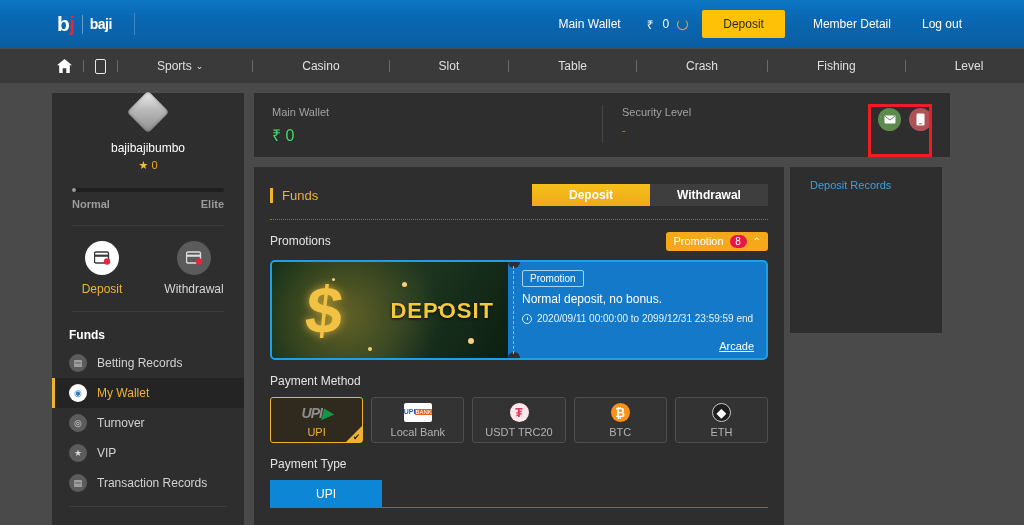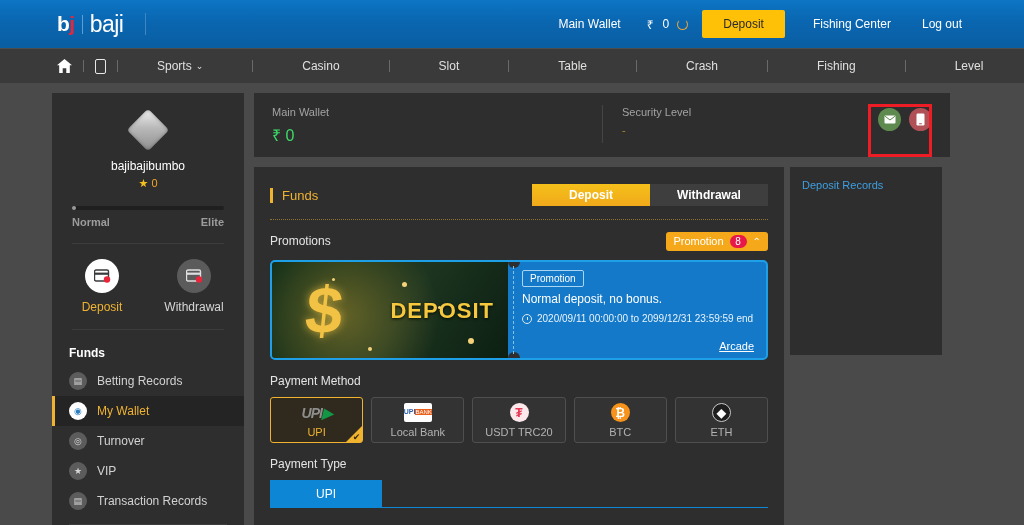--- a/index.html
+++ b/index.html
@@ -17,21 +17,21 @@
   .topbar {
     position: absolute; left: 0; top: 0; width: 1024px; height: 48px;
     background: linear-gradient(180deg, #0c75c4 0%, #0a66b0 45%, #0a5ea2 100%);
     display: flex; align-items: center;
   }
   .logo-wrap { display: flex; align-items: center; margin-left: 57px; }
   .logo-bj { font-size: 21px; font-weight: bold; letter-spacing: -0.5px; }
   .logo-bj .w { color: #ffffff; }
   .logo-bj .r { color: #e8253a; }
   .logo-divider { width: 1px; height: 19px; background: #5b9fd4; margin: 0 7px; }
-  .logo-baji { font-size: 23px; font-weight: normal; color: #ffffff; letter-spacing: -0.5px; }
+  .logo-baji { font-size: 14px; font-weight: bold; color: #ffffff; letter-spacing: -0.5px; }
   .logo-tail { width: 1px; height: 22px; background: #3d87c4; margin-left: 22px; }
 
   .top-right { margin-left: auto; display: flex; align-items: center; height: 48px; }
   .top-link { color: #ffffff; font-size: 12px; padding: 0 0; white-space: nowrap; }
   .tr-wallet { margin-right: 26px; }
   .tr-balance { display: flex; align-items: center; color: #ffffff; font-size: 12px; margin-right: 14px; }
   .rupee { margin-right: 9px; font-size: 12px; }
   .bal-num { margin-right: 8px; font-size: 12px; }
   .refresh-ic { width: 11px; height: 11px; border: 1.6px solid #e2a33a; border-radius: 50%;
                 border-top-color: transparent; display: inline-block; }
@@ -55,21 +55,21 @@
   .nav-sep { width: 1px; height: 12px; background: #6a6a6a; margin: 0 11px; }
   .nav-mobile { width: 11px; height: 15px; border: 1.6px solid #e8e8e8; border-radius: 2px; }
   .nav-item { color: #e0dfdd; font-size: 12px; white-space: nowrap; display: flex; align-items: center; }
   .nav-item .caret { margin-left: 4px; font-size: 9px; }
   .nav-gap { width: 38px; }
   .nav-gap-s { width: 28px; }
 
   
   .sidebar {
     position: absolute; left: 52px; top: 93px; width: 192px;
-    background: #2e2e2e; padding-top: 18px; height: 432px;
+    background: #2e2e2e; height: 432px;
   }
   .avatar-diamond {
     width: 30px; height: 30px; margin: 4px auto 0;
     background: linear-gradient(135deg, #f2f2f2 0%, #b9b9b9 45%, #8e8e8e 100%);
     transform: rotate(45deg); border-radius: 4px;
     box-shadow: inset 0 0 4px rgba(0,0,0,.35);
   }
   .uname { text-align: center; color: #ffffff; font-size: 12px; margin-top: 14px; }
   .ustar { text-align: center; margin-top: 4px; color: #f5a623; font-size: 11px; }
   .ustar .glyph { color: #f5c01f; font-size: 11px; }
@@ -250,22 +250,22 @@
 
   .pt-row { display: flex; margin-top: 9px; border-bottom: 1px solid #0d86d6; }
   .pt-btn {
     width: 112px; height: 27px; background: #0d86d6; color: #ffffff;
     font-size: 12px; display: flex; align-items: center; justify-content: center;
     cursor: pointer; border: none; font-family: "Liberation Sans", sans-serif;
   }
 
   
   .records-panel {
-    position: absolute; left: 790px; top: 167px; width: 152px; height: 188px;
-    background: #2e2e2e; padding: 12px 12px 0;
+    position: absolute; left: 790px; top: 167px; width: 152px; height: 166px;
+    background: #2e2e2e; padding: 12px 20px 0;
   }
   .rec-title { color: #3e9fe0; font-size: 11px; }
   .rec-empty { margin-top: 22px; text-align: center; }
   .clipboard {
     width: 34px; height: 42px; margin: 0 auto; background: #a9a9a9;
     border-radius: 3px; position: relative;
   }
   .clipboard .clip {
     position: absolute; left: 9px; top: -5px; width: 16px; height: 8px;
     background: #c4c4c4; border-radius: 2px;
@@ -295,21 +295,21 @@
     </div>
 
     <div class="top-right">
       <span class="top-link tr-wallet">Main Wallet</span>
       <span class="tr-balance">
         <span class="rupee">₹</span>
         <span class="bal-num">0</span>
         <span class="refresh-ic"></span>
       </span>
       <button class="deposit-btn">Deposit</button>
-      <span class="top-link tr-member">Fishing Center</span>
+      <span class="top-link tr-member">Member Detail</span>
       <span class="top-link tr-logout">Log out</span>
     </div>
   </div>
 
   <div class="navbar">
     <div class="nav-inner">
       <span class="nav-home">
         <svg width="15" height="14" viewBox="0 0 15 14">
             <path d="M7.5 0 L15 6.2 L12.8 6.2 L12.8 14 L9.3 14 L9.3 9.2 L5.7 9.2 L5.7 14 L2.2 14 L2.2 6.2 L0 6.2 Z" fill="#ffffff"></path>
           </svg>

